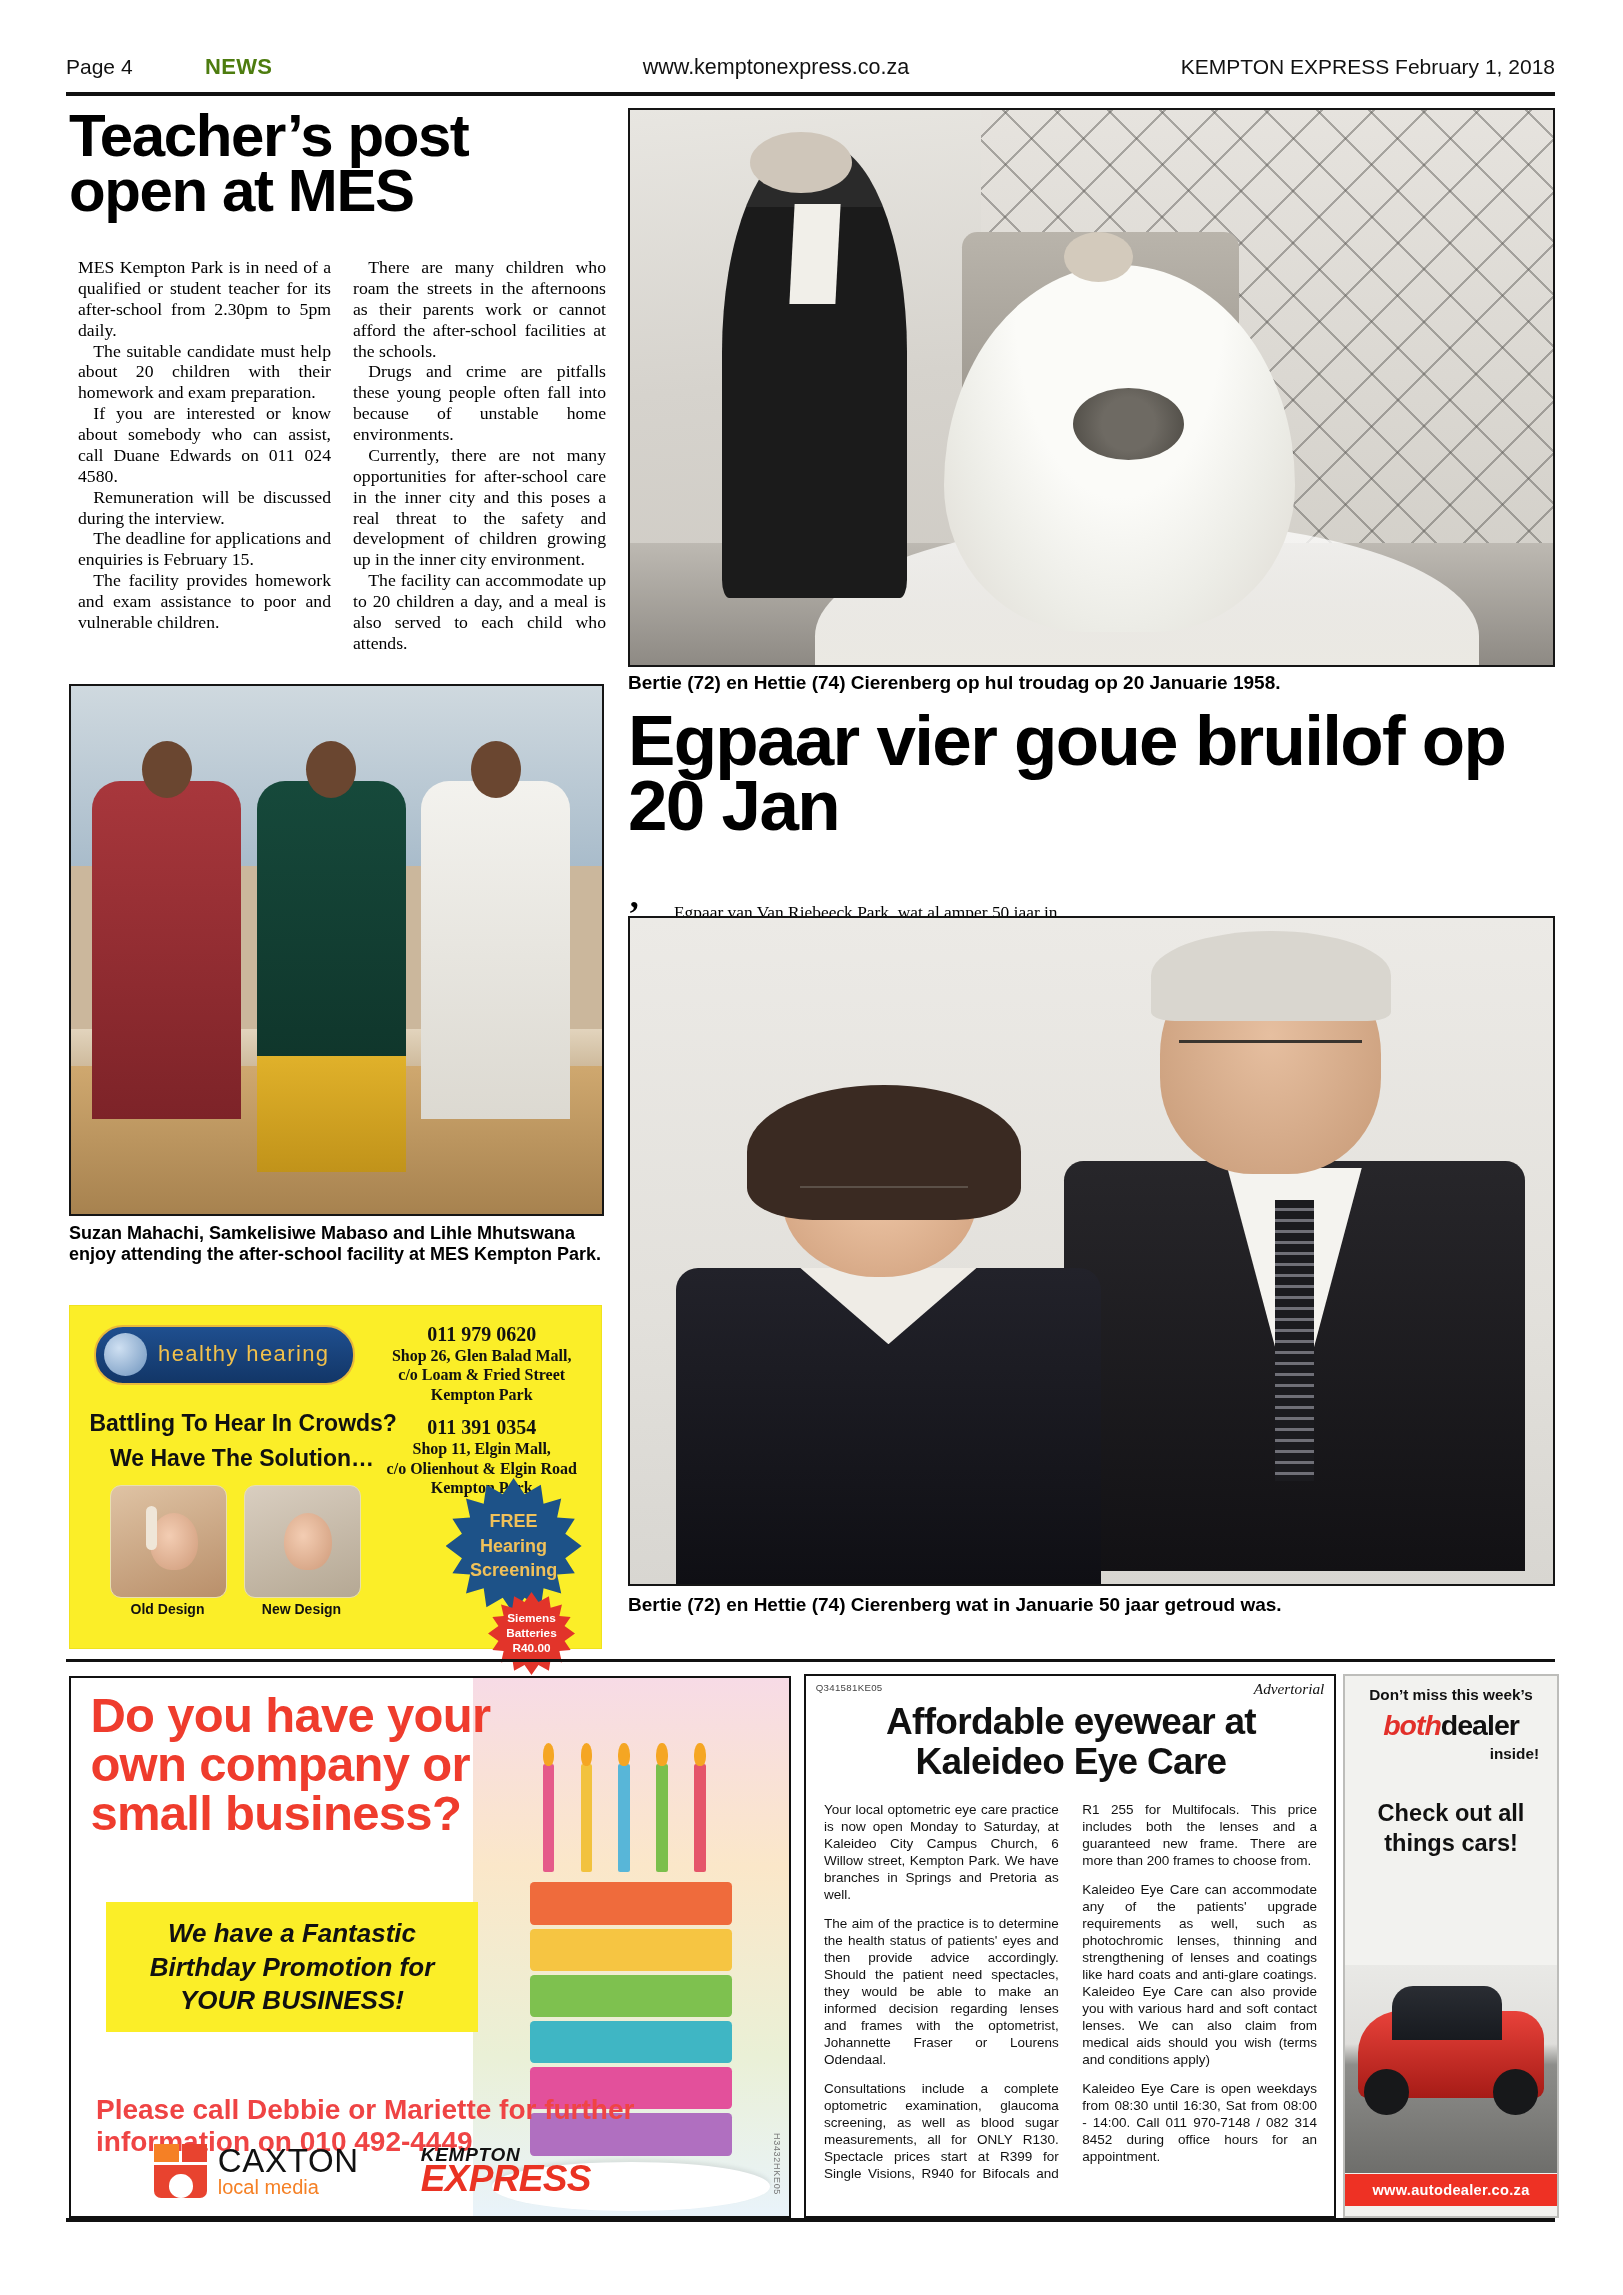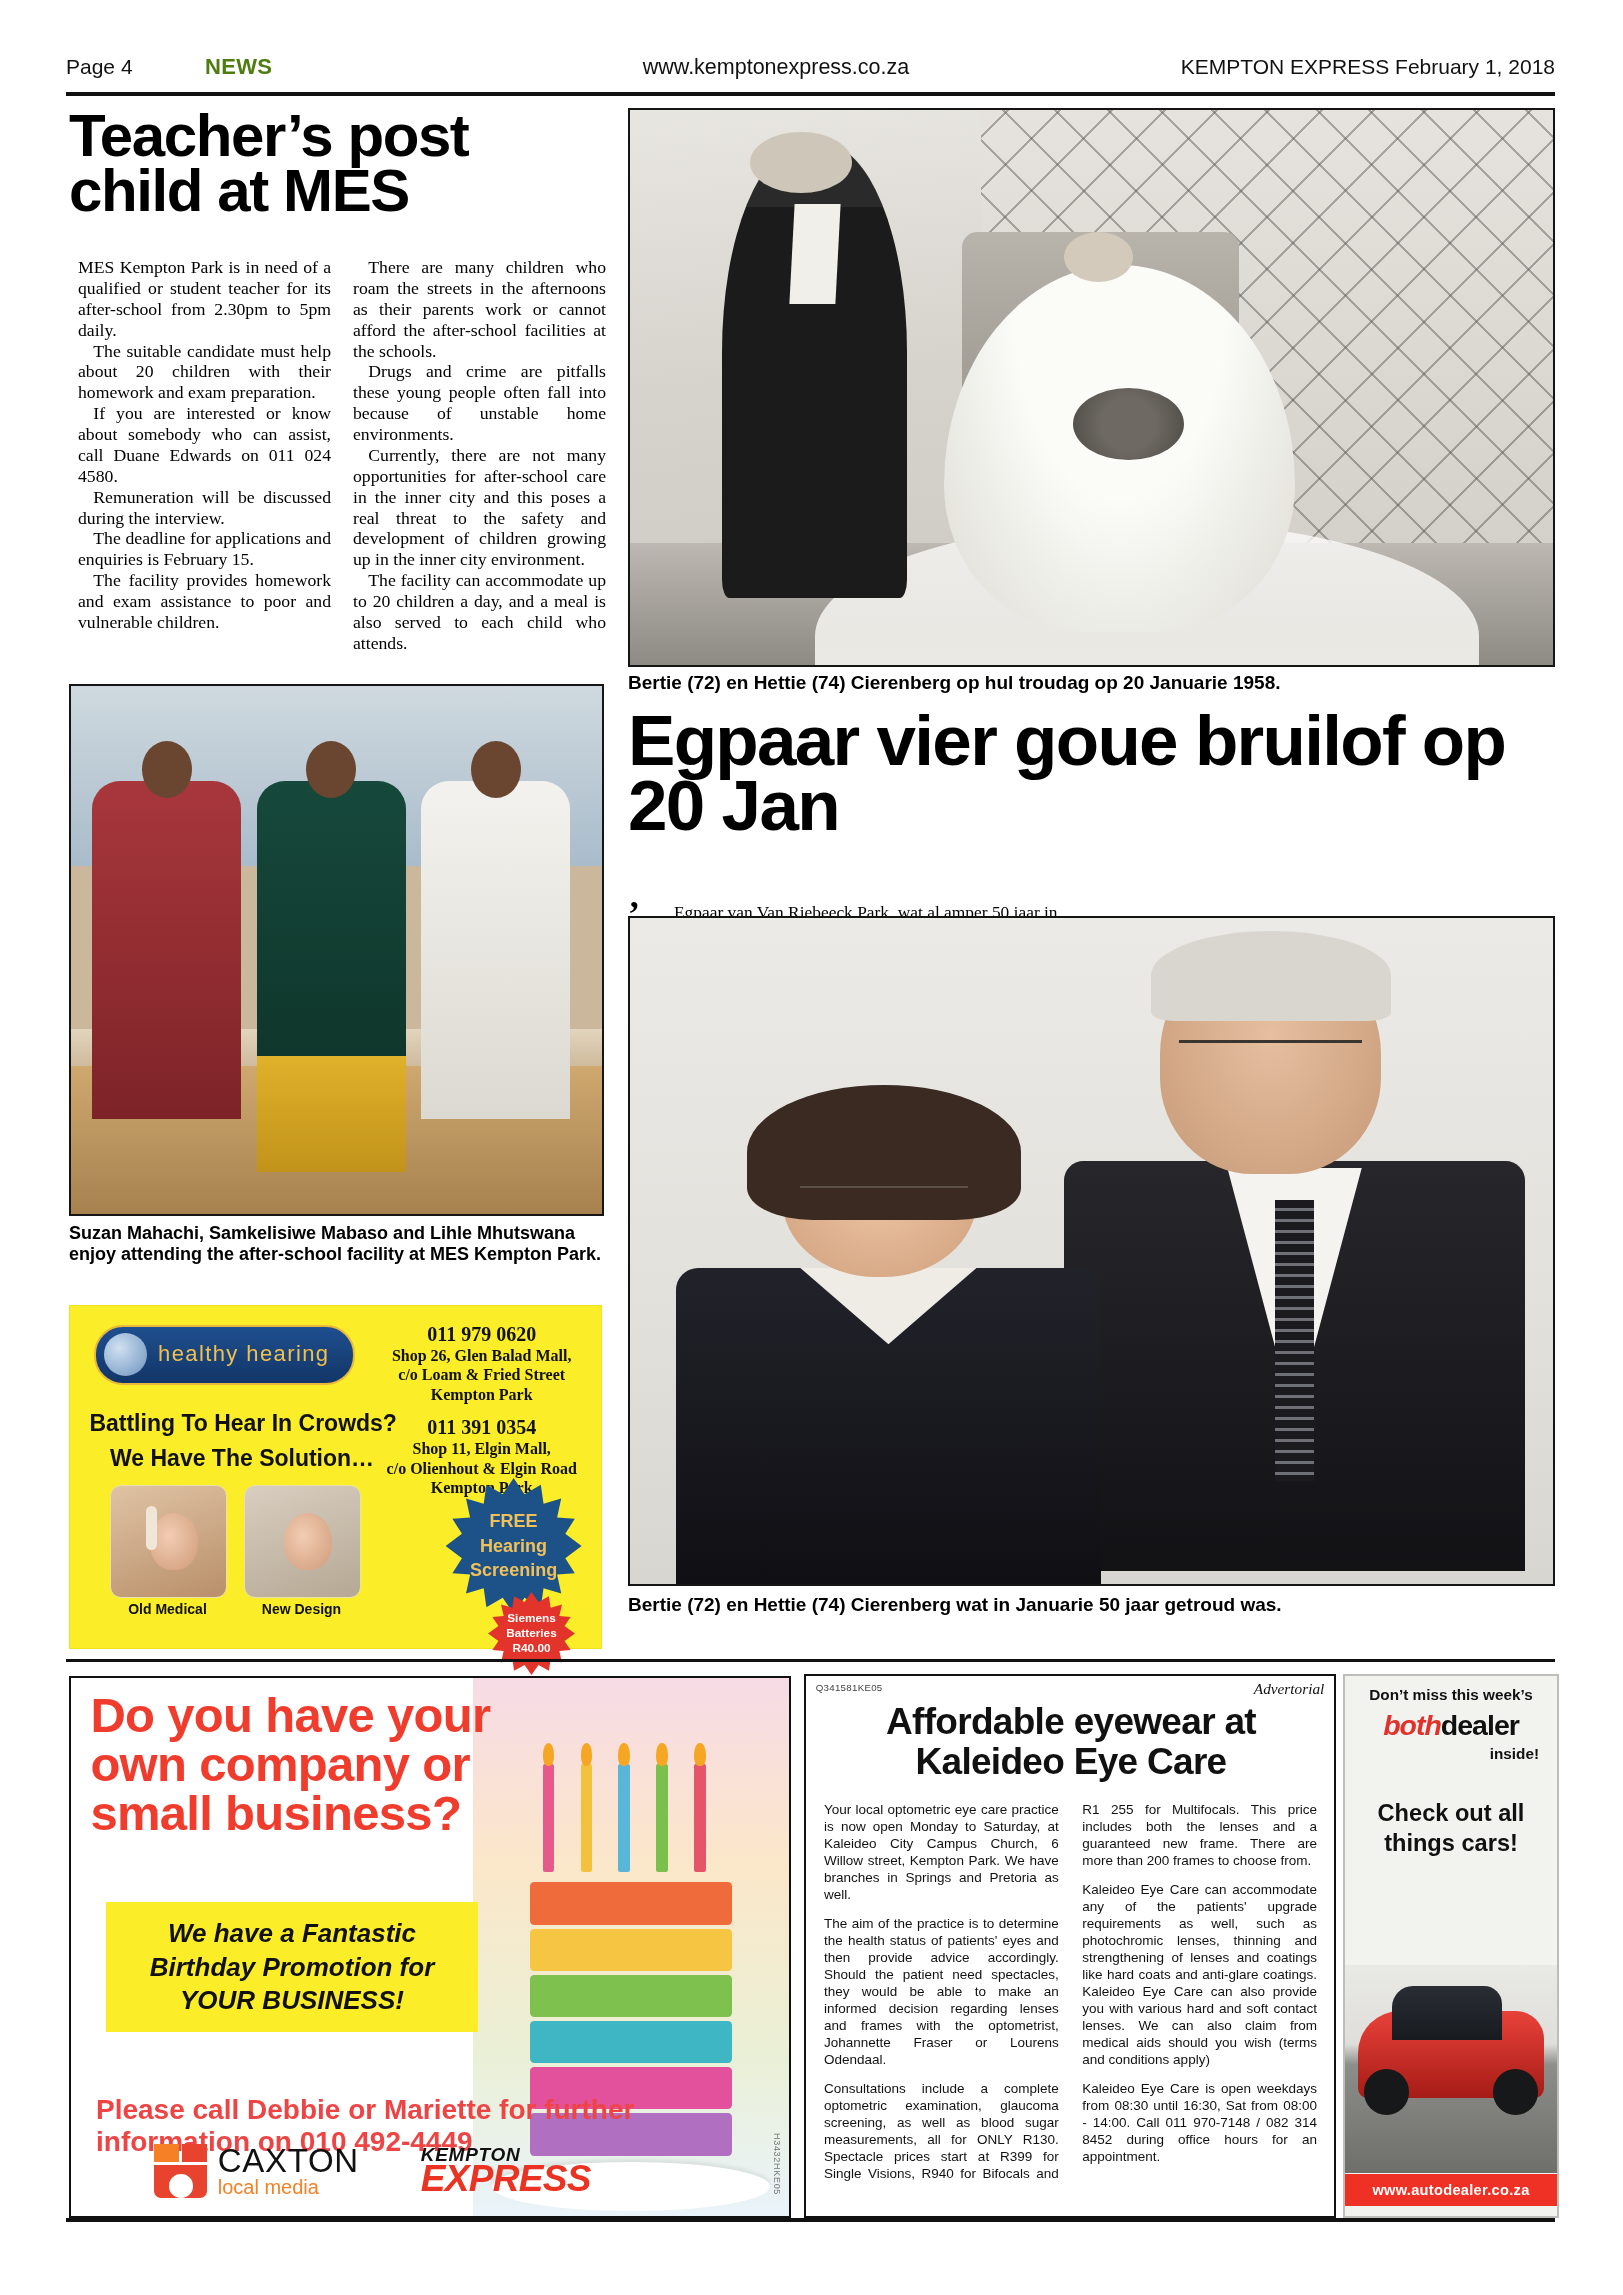--- a/index.html
+++ b/index.html
@@ -286,21 +286,21 @@
   <div class="masthead">
     <div class="mh-row">
       <div class="mh-page">Page 4</div>
       <div class="mh-news">NEWS</div>
       <div class="mh-url">www.kemptonexpress.co.za</div>
       <div class="mh-right">KEMPTON EXPRESS  February 1, 2018</div>
     </div>
   </div>
   <div class="mh-rule"></div>
 
-  <div class="headline-1">Teacher’s post child at MES</div>
+  <div class="headline-1">Teacher’s post open at MES</div>
 
   <div class="body-cols">
     <p>MES Kempton Park is in need of a qualified or student teacher for its after-school from 2.30pm to 5pm daily.</p>
     <p>The suitable candidate must help about 20 children with their homework and exam preparation.</p>
     <p>If you are interested or know about somebody who can assist, call Duane Edwards on 011 024 4580.</p>
     <p>Remuneration will be discussed during the interview.</p>
     <p>The deadline for applications and enquiries is February 15.</p>
     <p>The facility provides homework and exam assistance to poor and vulnerable children.</p>
     <p>There are many children who roam the streets in the afternoons as their parents work or cannot afford the after-school facilities at the schools.</p>
     <p>Drugs and crime are pitfalls these young people often fall into because of unstable home environments.</p>
@@ -393,21 +393,21 @@
 Kempton Park</div>
     </div>
 
     <div class="hh-pic p1">
       <span class="hh-ear"></span>
       <span class="hh-aid"></span>
     </div>
     <div class="hh-pic p2">
       <span class="hh-ear"></span>
     </div>
-    <div class="hh-cap c1">Old Medical</div>
+    <div class="hh-cap c1">Old Design</div>
     <div class="hh-cap c2">New Design</div>
 
     <div class="hh-star">
       <span>FREE</span>
       <span>Hearing</span>
       <span>Screening</span>
     </div>
     <div class="hh-burst">
       <span>Siemens</span>
       <span>Batteries</span>

